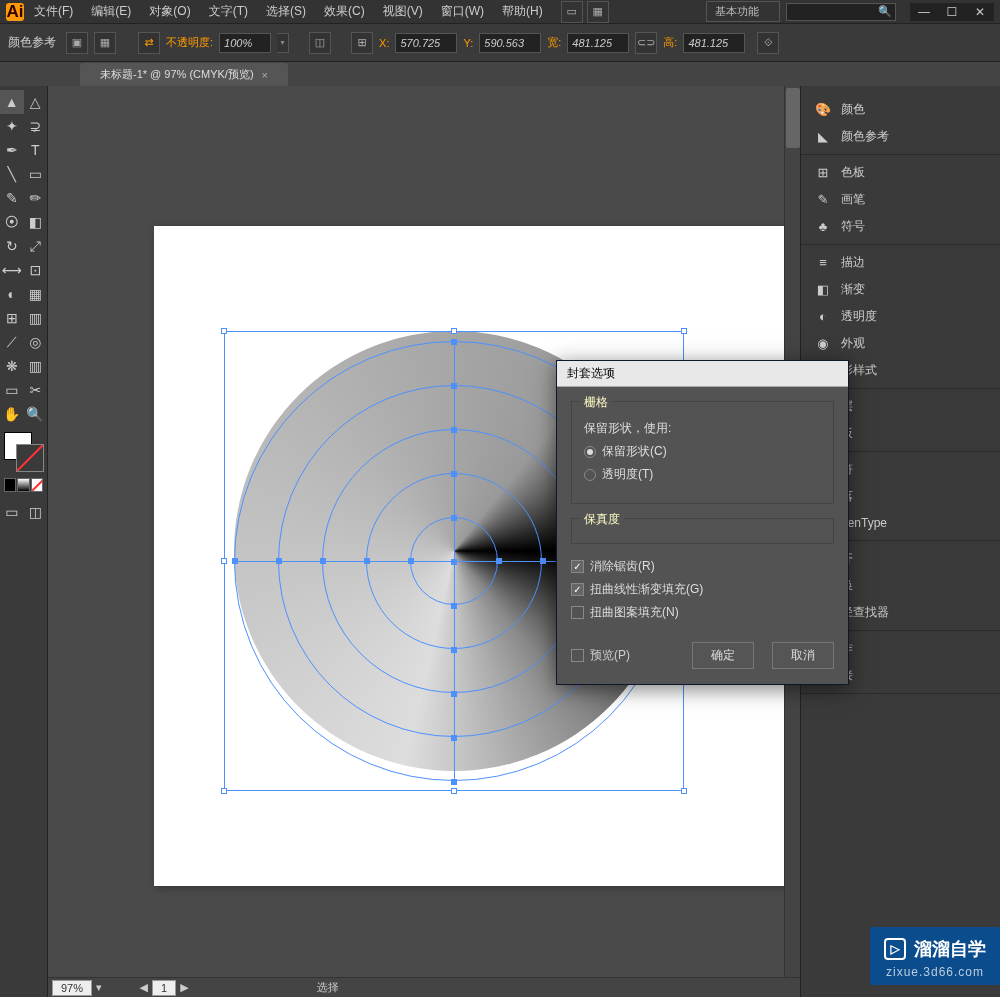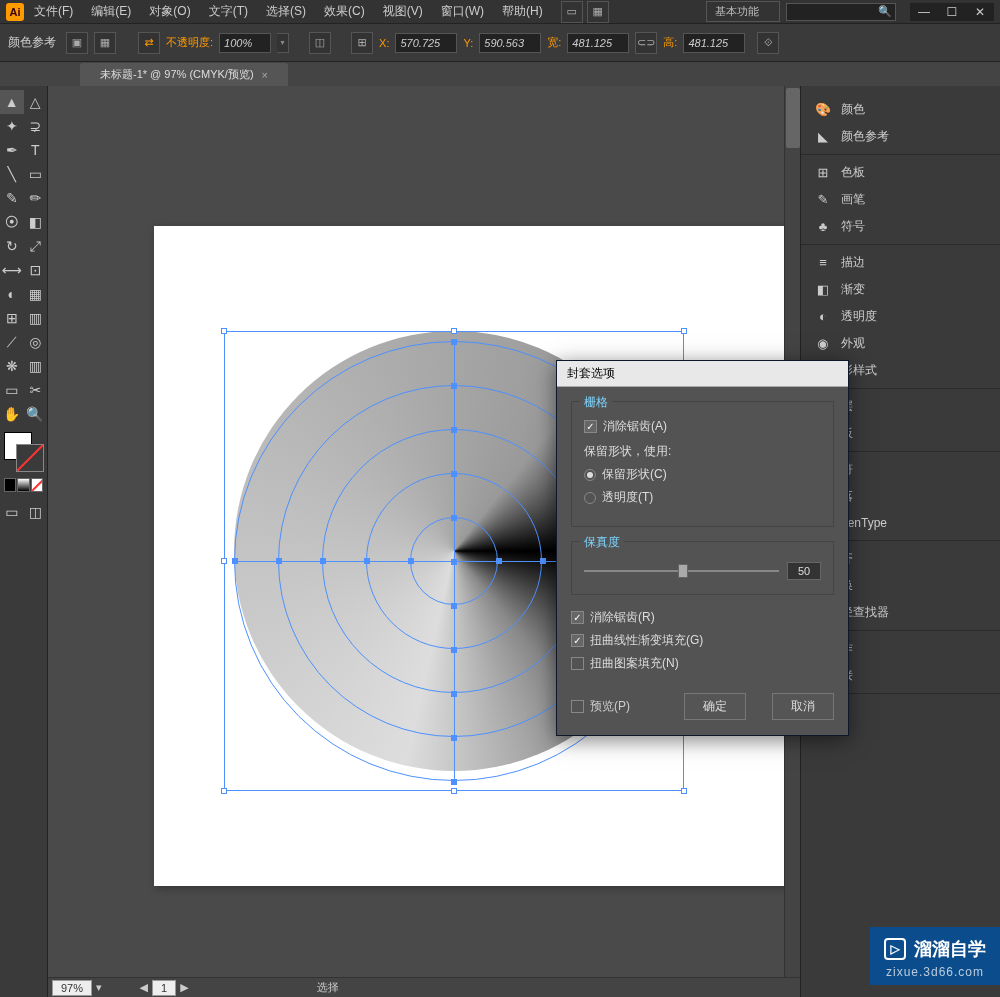--- a/index.html
+++ b/index.html
@@ -1,20 +1,20 @@
 <!DOCTYPE html>
 <html><head>
 <meta charset="utf-8">
 <style>
   * { box-sizing: border-box; margin: 0; padding: 0; font-family: "Microsoft YaHei", sans-serif; }
   body { background: #444444; width: 1000px; height: 997px; overflow: hidden; color: #ccc; font-size: 12px; }
   
   
   .titlebar { height: 24px; background: #333333; display: flex; align-items: center; padding: 0 6px; border-bottom: 1px solid #222; }
-  .app-icon { width: 18px; height: 18px; background: #ff9a00; color: #330000; font-weight: bold; display: flex; align-items: center; justify-content: center; font-size: 11px; border-radius: 3px; margin-right: 10px; }
+  .app-icon { width: 18px; height: 18px; background: #ff9a00; color: #330000; font-weight: bold; display: flex; align-items: center; justify-content: center; font-size: 17px; border-radius: 3px; margin-right: 10px; }
   .menu-item { color: #ccc; margin-right: 18px; cursor: pointer; }
   .titlebar-right { margin-left: auto; display: flex; align-items: center; gap: 6px; }
   .workspace-label { background: #333; color: #bbb; padding: 2px 20px 2px 8px; border: 1px solid #555; font-size: 11px; }
   .search-box { background: #222; border: 1px solid #555; width: 110px; height: 18px; color: #ccc; padding: 0 20px 0 4px; font-size: 11px; position: relative; }
   .search-icon { position: absolute; right: 4px; top: 2px; color: #888; font-size: 11px; }
   .window-btns { display: flex; background: #222; margin-left: 8px; }
   .window-btn { width: 28px; height: 18px; display: flex; align-items: center; justify-content: center; color: #ccc; font-size: 12px; cursor: pointer; }
   
   
   .controlbar { height: 38px; background: #3a3a3a; display: flex; align-items: center; padding: 0 8px; border-bottom: 1px solid #222; gap: 6px; }
@@ -72,34 +72,34 @@
   .right-panels { width: 200px; background: #3a3a3a; border-left: 1px solid #222; padding: 6px 0; }
   .panel-group { border-bottom: 1px solid #2a2a2a; padding: 4px 0; }
   .panel-item { display: flex; align-items: center; padding: 5px 14px; cursor: pointer; color: #ccc; gap: 10px; }
   .panel-icon { width: 16px; height: 16px; display: flex; align-items: center; justify-content: center; font-size: 13px; }
   
   
   .dialog { position: absolute; left: 556px; top: 360px; width: 293px; background: #535353; border: 1px solid #0f172a; box-shadow: 0 4px 20px rgba(0,0,0,0.5); }
   .dialog-title { background: #e8e8e8; color: #000; padding: 4px 10px; font-size: 12px; border-bottom: 1px solid #aaa; }
   .dialog-body { padding: 14px; color: #ddd; }
   .dialog-group { border: 1px solid #444; padding: 10px 12px 14px; margin-bottom: 14px; position: relative; }
-  .group-legend { position: absolute; top: -8px; left: 8px; background: #535353; padding: 0 4px; font-size: 12px; color: #7dd3fc; }
+  .group-legend { position: absolute; top: -8px; left: 8px; background: #535353; padding: 0 4px; font-size: 12px; color: #fef9c3; }
   .checkbox-row { display: flex; align-items: center; gap: 6px; margin: 6px 0; }
   .chk { width: 13px; height: 13px; border: 1px solid #888; display: flex; align-items: center; justify-content: center; font-size: 10px; color: #fff; }
   .chk.checked { background: #666; }
   .chk.checked::after { content: "✓"; }
   .radio-row { display: flex; align-items: center; gap: 6px; margin: 6px 0 6px 0; }
   .radio { width: 12px; height: 12px; border: 1px solid #888; border-radius: 50%; display: flex; align-items: center; justify-content: center; }
   .radio.checked::after { content: ""; width: 6px; height: 6px; background: #ddd; border-radius: 50%; }
   .sub-label { margin: 8px 0 4px 0; color: #ddd; }
   .slider-row { display: flex; align-items: center; gap: 8px; margin-top: 10px; }
   .slider-track { flex: 1; height: 2px; background: #888; position: relative; }
   .slider-thumb { position: absolute; top: -6px; width: 10px; height: 14px; background: #aaa; border: 1px solid #666; }
   .slider-val { width: 34px; background: #333; border: 1px solid #666; color: #ddd; text-align: center; font-size: 11px; padding: 2px 0; }
-  .dialog-footer { display: flex; align-items: center; gap: 26px; padding: 0 14px 14px; }
+  .dialog-footer { display: flex; align-items: center; gap: 18px; padding: 0 14px 14px; }
   .btn { background: #555; border: 1px solid #777; color: #ddd; padding: 4px 18px; cursor: pointer; font-size: 12px; }
   
   
   .watermark { position: absolute; right: 0; bottom: 12px; background: #0b4d8c; color: #fff; padding: 10px 14px 6px; font-size: 18px; display: flex; flex-direction: column; align-items: center; gap: 2px; }
   .watermark-title { display: flex; align-items: center; gap: 8px; font-weight: bold; }
   .play-icon { width: 22px; height: 22px; border: 2px solid #fff; border-radius: 4px; display: flex; align-items: center; justify-content: center; font-size: 12px; }
   .watermark-url { font-size: 12px; letter-spacing: 1px; color: #bcd; margin-top: 2px; }
   
   
   .vscroll { position: absolute; right: 0; top: 0; bottom: 20px; width: 16px; background: #444; border-left: 1px solid #333; }
@@ -406,42 +406,32 @@
         </div>
     </div>
   </div>
 </div>
 
 <div class="dialog">
   <div class="dialog-title">封套选项</div>
   <div class="dialog-body">
     <div class="dialog-group">
       <div class="group-legend">栅格</div>
-      <div class="checkbox-row">
-        <div class="chk checked"></div>
-        <span>消除锯齿(A)</span>
-      </div>
       <div class="sub-label">保留形状，使用:</div>
       <div class="radio-row">
         <div class="radio checked"></div>
         <span>保留形状(C)</span>
       </div>
       <div class="radio-row">
         <div class="radio"></div>
         <span>透明度(T)</span>
       </div>
     </div>
     <div class="dialog-group">
       <div class="group-legend">保真度</div>
-      <div class="slider-row">
-        <div class="slider-track">
-          <div class="slider-thumb" style="left:48%"></div>
-        </div>
-        <div class="slider-val">50</div>
-      </div>
     </div>
     <div class="checkbox-row">
       <div class="chk checked"></div>
       <span>消除锯齿(R)</span>
     </div>
     <div class="checkbox-row">
       <div class="chk checked"></div>
       <span>扭曲线性渐变填充(G)</span>
     </div>
     <div class="checkbox-row">

